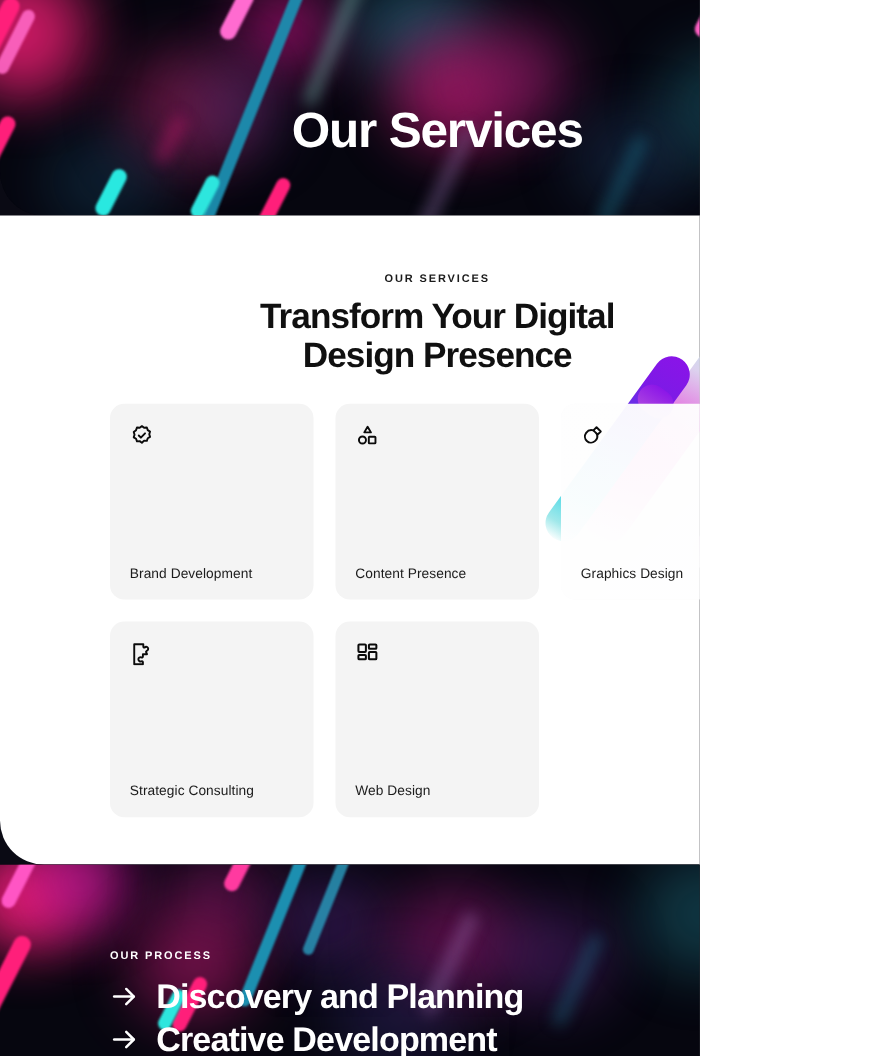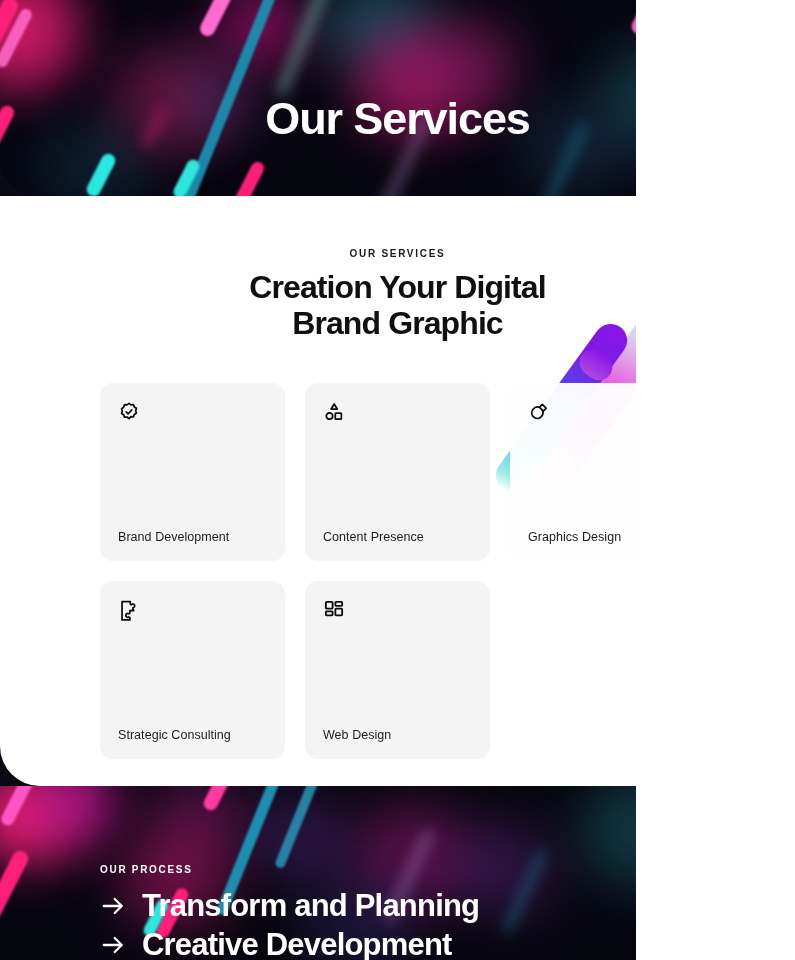--- a/index.html
+++ b/index.html
@@ -27,21 +27,21 @@
   
   .capsules{position:absolute;right:-8px;top:4px;width:250px;height:345px;pointer-events:none;}
   .cap{position:absolute;border-radius:999px;}
 
   .eyebrow{position:absolute;left:0;right:0;top:52px;text-align:center;color:#1b1b1b;
     font-size:10px;font-weight:600;letter-spacing:1.7px;}
   .headline{position:absolute;left:0;right:0;top:74px;text-align:center;color:#101010;
     font-size:32px;font-weight:700;line-height:1.12;letter-spacing:-0.9px;}
   .headline span{display:block;}
 
-  .grid{position:absolute;left:100px;top:187px;width:596px;
+  .grid{position:absolute;left:100px;top:171px;width:596px;
     display:grid;grid-template-columns:repeat(3,185px);gap:20px 20px;}
   .card{position:relative;height:178px;background:#f4f4f4;border-radius:13px;
     padding:18px 18px 0 18px;overflow:hidden;}
   .card-icon{position:relative;width:22px;height:22px;color:#0b0b0b;z-index:2;}
   .card-icon svg{display:block;width:22px;height:22px;}
   .card-label{position:absolute;left:18px;bottom:17px;color:#1c1c1c;font-size:12.5px;
     letter-spacing:.05px;z-index:2;}
   .card.translucent{background:rgba(248,248,250,.80);}
   .card.translucent .veil{position:absolute;inset:0;
     background:linear-gradient(135deg,rgba(255,255,255,.80) 0%,rgba(255,255,255,.86) 42%,rgba(255,255,255,.92) 100%);
@@ -106,22 +106,22 @@
         background:linear-gradient(175deg,#e02ab8 0%,#ff2ec0 22%,#ffd9a0 52%,#f2e9c4 66%,#e6cfe8 82%,#ffffff 100%);"></div>
       <div class="cap" style="left:188px;top:258px;width:28px;height:70px;transform:rotate(36deg);
         background:linear-gradient(175deg,#4a8fe8 0%,#7fb6ea 50%,#cfe3f5 100%);opacity:.85;"></div>
       <div class="cap" style="left:26px;top:152px;width:34px;height:26px;transform:rotate(36deg);
         background:linear-gradient(175deg,#8a14e8,#b04ae0);"></div>
     </div>
 
     <div class="eyebrow">OUR SERVICES</div>
 
     <h2 class="headline">
-      <span>Creation Your Digital</span>
-      <span>Brand Graphic</span>
+      <span>Transform Your Digital</span>
+      <span>Design Presence</span>
     </h2>
 
     <div class="grid">
 
       <div class="card">
         <div class="card-icon">
           <svg viewBox="0 0 24 24" fill="none" stroke="currentColor" stroke-width="1.9" stroke-linecap="round" stroke-linejoin="round">
             <path d="M12 2.6l2.2 1.6 2.7-.2.9 2.6 2.3 1.4-.8 2.6.8 2.6-2.3 1.4-.9 2.6-2.7-.2L12 19.1l-2.2-1.6-2.7.2-.9-2.6-2.3-1.4.8-2.6-.8-2.6L6.2 6.6l.9-2.6 2.7.2z"></path>
             <path d="M8.9 11.9l2.1 2.1 4.1-4.2"></path>
           </svg>
@@ -204,21 +204,21 @@
     <div class="p-eyebrow">OUR PROCESS</div>
 
     <div class="p-list">
       <div class="p-item">
         <span class="p-arrow">
           <svg viewBox="0 0 24 24" fill="none" stroke="currentColor" stroke-width="2.1" stroke-linecap="round" stroke-linejoin="round">
             <path d="M3.5 12h16.2"></path>
               <path d="M13.6 5.6L20 12l-6.4 6.4"></path>
           </svg>
         </span>
-        <span>Transform and Planning</span>
+        <span>Discovery and Planning</span>
       </div>
       <div class="p-item">
         <span class="p-arrow">
           <svg viewBox="0 0 24 24" fill="none" stroke="currentColor" stroke-width="2.1" stroke-linecap="round" stroke-linejoin="round">
             <path d="M3.5 12h16.2"></path>
               <path d="M13.6 5.6L20 12l-6.4 6.4"></path>
           </svg>
         </span>
         <span>Creative Development</span>
       </div>

